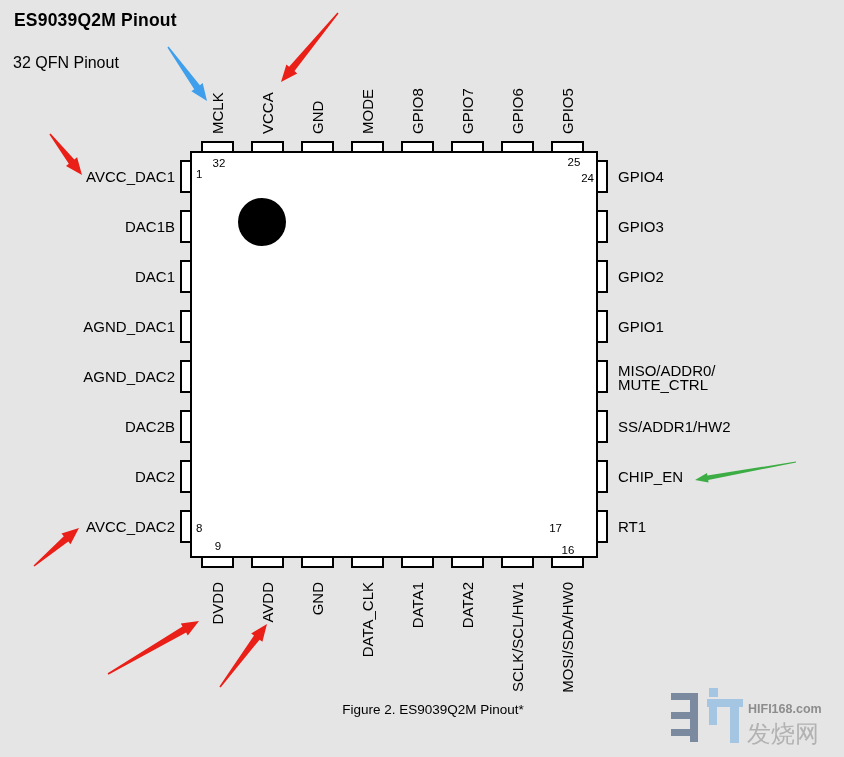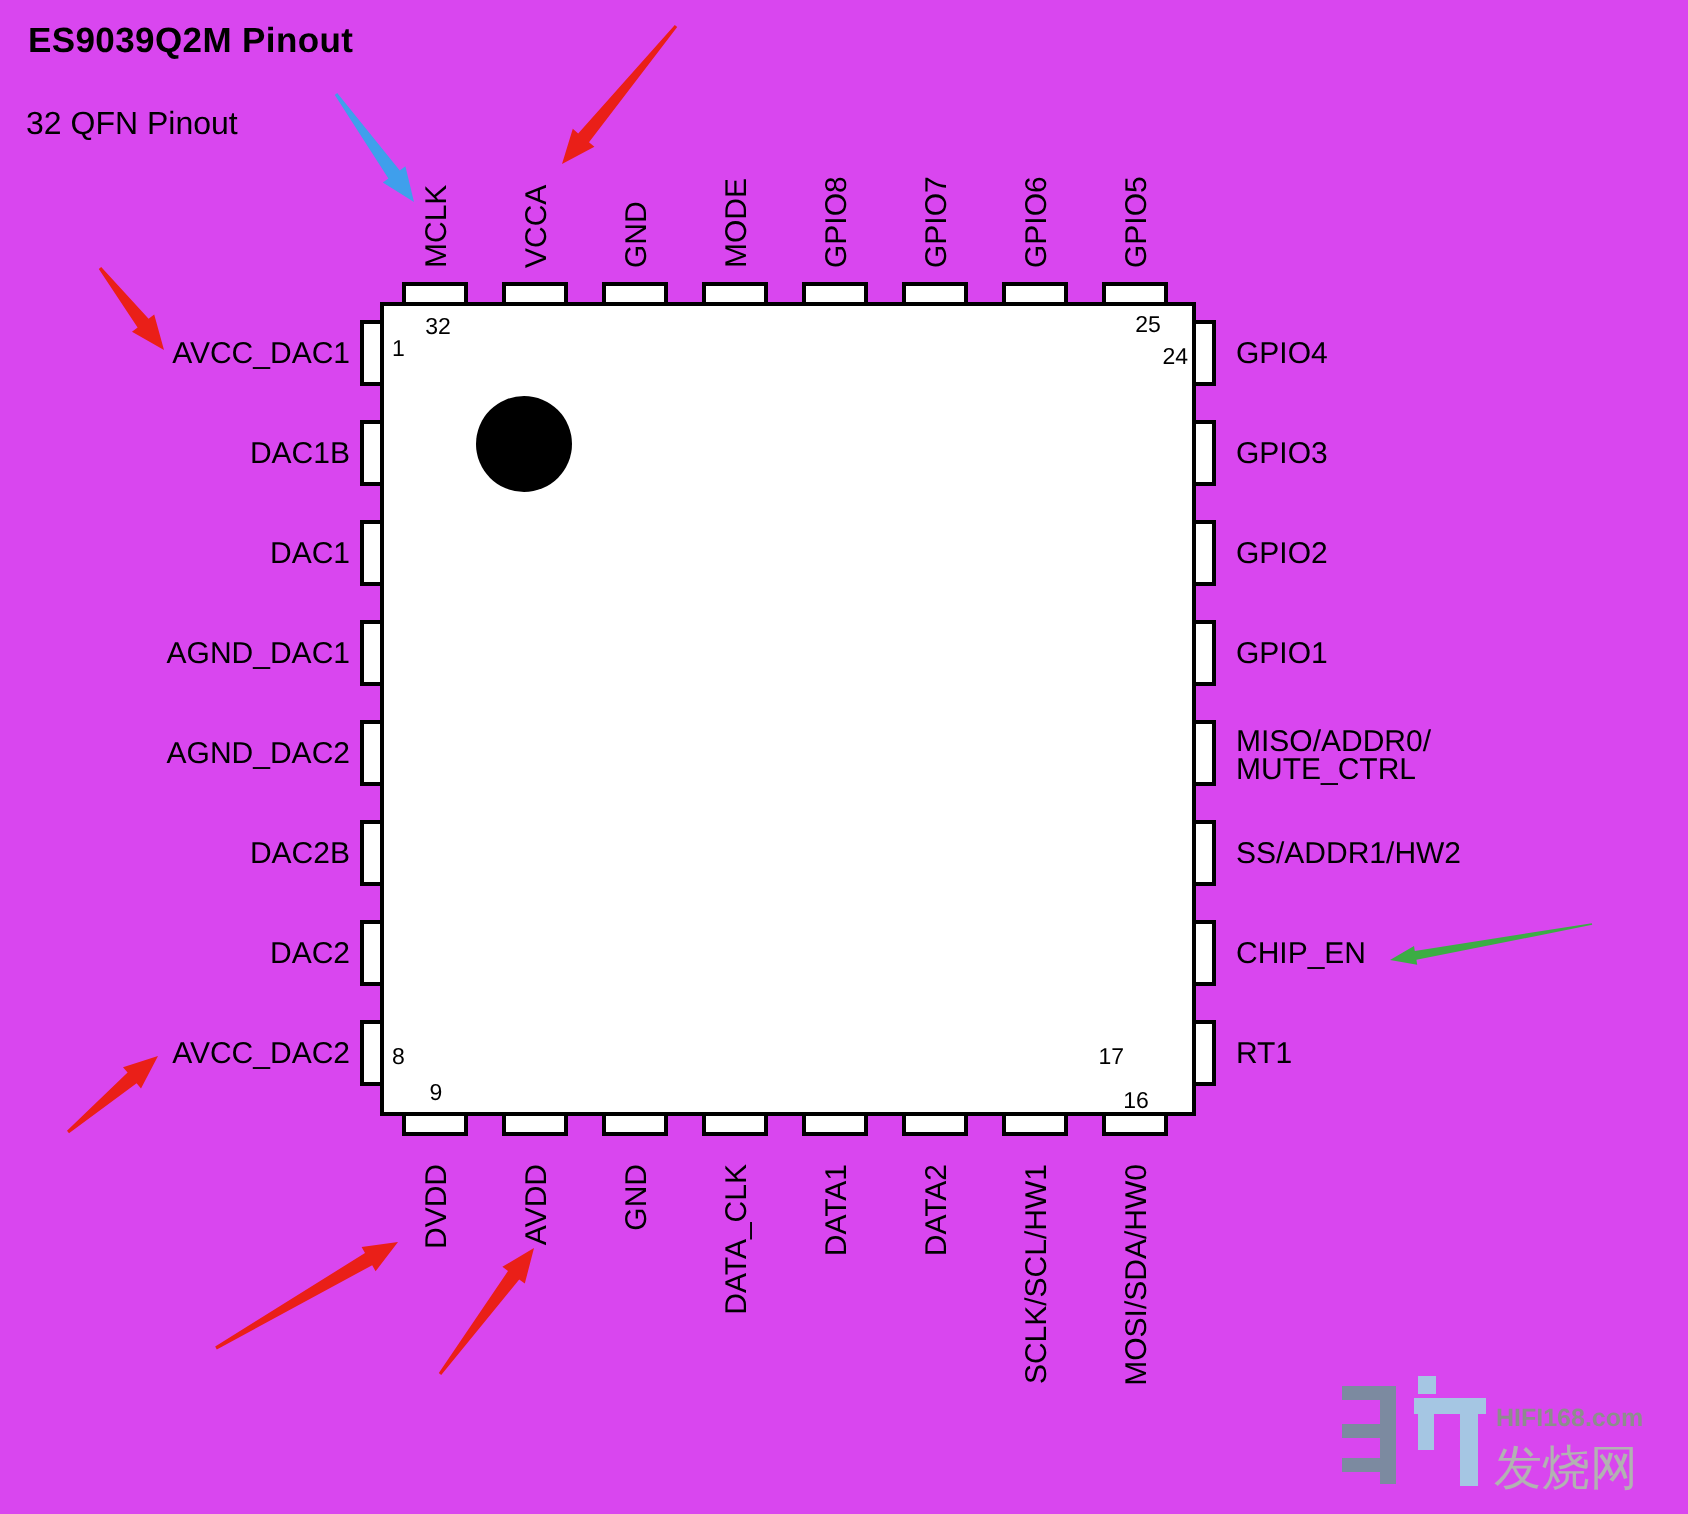--- a/index.html
+++ b/index.html
@@ -1,17 +1,17 @@
 <!DOCTYPE html>
 <html><head>
 <meta charset="utf-8">
 <style>
   html,body{margin:0;padding:0;background:#fff;}
   #canvas{
-    position:relative;width:844px;height:757px;background:#d946ef;overflow:hidden;
+    position:relative;width:844px;height:757px;background:#e5e5e5;overflow:hidden;
     font-family:"Liberation Sans", sans-serif;color:#000;
   }
   .doc-title{
     position:absolute;left:14px;top:10px;font-size:17.5px;font-weight:bold;letter-spacing:0.2px;
   }
   .doc-subtitle{
     position:absolute;left:13px;top:42px;font-size:16px;font-weight:normal;margin-top:12px;
   }
   #diagram{position:absolute;left:0;top:0;}
   .caption{
@@ -108,20 +108,21 @@
       <text x="568" y="554" font-size="11.5" fill="#000000" text-anchor="middle">16</text>
       <polygon points="167.4,47.5 194.2,89.3 191.4,91.3 207.0,101.0 202.7,83.1 199.9,85.2 168.6,46.5" fill="#3f9fec"></polygon>
       <polygon points="337.4,12.5 289.1,66.7 286.4,64.4 281.0,82.0 297.2,73.4 294.5,71.1 338.6,13.5" fill="#ea1f18"></polygon>
       <polygon points="49.4,134.5 68.8,163.8 66.0,165.9 82.0,175.0 77.1,157.3 74.3,159.4 50.6,133.5" fill="#ea1f18"></polygon>
       <polygon points="34.5,566.6 68.3,541.6 70.5,544.3 79.0,528.0 61.5,533.6 63.8,536.3 33.5,565.4" fill="#ea1f18"></polygon>
       <polygon points="108.4,674.7 186.1,632.6 187.8,635.6 199.0,621.0 180.8,623.5 182.5,626.5 107.6,673.3" fill="#ea1f18"></polygon>
       <polygon points="220.6,687.5 259.6,639.7 262.4,641.8 267.0,624.0 251.2,633.4 254.0,635.5 219.4,686.5" fill="#ea1f18"></polygon>
       <polygon points="795.9,461.6 707.4,475.5 707.0,473.0 695.0,480.0 708.6,482.4 708.2,479.9 796.1,462.4" fill="#3cad44"></polygon>
     </svg>
 
+  <div class="caption line1">Figure 2. ES9039Q2M Pinout*</div>
   <div class="caption line2">(Top View)</div>
 
   <svg id="watermark" width="194" height="85" viewBox="0 0 194 85">
     <g>
       <rect x="40" y="21" width="8" height="49" class="wm-dark" fill="#7c8aa0"></rect>
       <rect x="21" y="21" width="25" height="7" class="wm-dark" fill="#7c8aa0"></rect>
       <rect x="21" y="40" width="25" height="7" class="wm-dark" fill="#7c8aa0"></rect>
       <rect x="21" y="57" width="25" height="7" class="wm-dark" fill="#7c8aa0"></rect>
     </g>
     <g>

